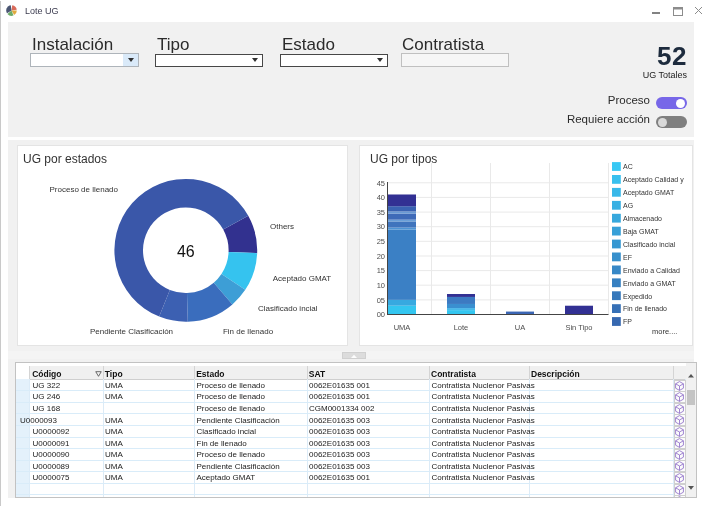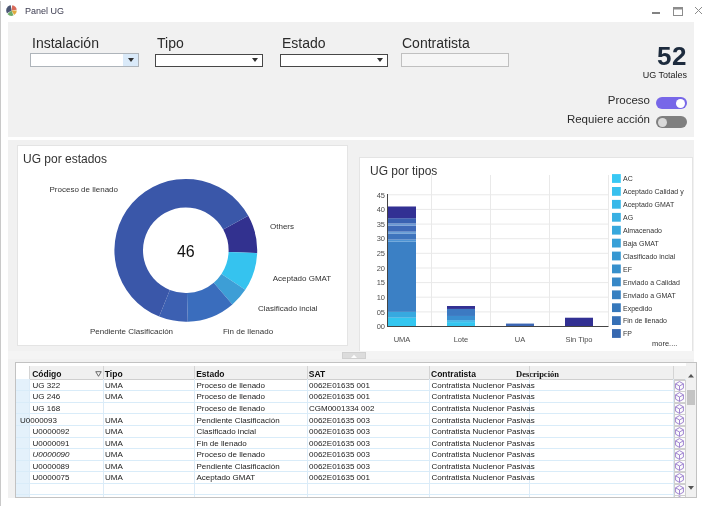--- a/index.html
+++ b/index.html
@@ -4,21 +4,21 @@
 <style>
   html,body{margin:0;padding:0;}
   body{width:709px;height:506px;font-family:"Liberation Sans",sans-serif;background:#fff;overflow:hidden;}
   .win{position:absolute;left:0;top:0;width:709px;height:506px;background:#fff;border:1px solid #fff;box-sizing:border-box;}
   .abs{position:absolute;}
   
   .tbar{left:0;top:0;width:707px;height:21px;background:#fff;}
   .ttext{left:24px;top:5px;font-size:9px;color:#3c3c50;}
   
   .fpanel{left:7px;top:21px;width:686px;height:115px;background:#f1f1f1;}
-  .flabel{font-size:14px;color:#2b2b2b;top:13px;}
+  .flabel{font-size:17px;color:#2b2b2b;top:13px;}
   .combo{top:31.5px;width:106px;height:11px;background:#fff;border:1px solid #474747;}
   .carr{position:absolute;right:4px;top:3px;width:0;height:0;border-left:3.5px solid transparent;border-right:3.5px solid transparent;border-top:4px solid #303030;}
   .tgl{width:31px;height:12px;border-radius:6.5px;}
   .knob{position:absolute;top:1.5px;width:9px;height:9px;border-radius:50%;}
   .tlab{font-size:11.5px;color:#2b2b2b;}
   
   .chbg{left:7px;top:139px;width:686px;height:215px;background:#f1f1f1;}
   .card{background:#fff;border:1px solid #e4e4e4;box-sizing:border-box;}
   .ctitle{font-size:12px;color:#333;}
   
@@ -34,21 +34,21 @@
 <div class="win">
   <div class="abs" style="left:-1px;top:0;width:1px;height:506px;background:#c9c9c9;"></div>
 
   <div class="abs tbar"></div>
   <svg class="abs" style="left:5px;top:4px" width="11" height="11" viewBox="0 0 11 11">
       <path d="M5.5,5.5 L6.24,0.25 A5.3,5.3 0 0 1 10.75,4.76 Z" fill="#d96a5a"></path>
       <path d="M5.5,5.5 L10.80,5.50 A5.3,5.3 0 0 1 8.15,10.09 Z" fill="#e0a93e"></path>
       <path d="M5.5,5.5 L7.49,10.41 A5.3,5.3 0 0 1 1.44,8.91 Z" fill="#6cab68"></path>
       <path d="M5.5,5.5 L1.01,8.31 A5.3,5.3 0 0 1 4.76,0.25 Z" fill="#4a5572"></path>
     </svg>
-  <div class="abs ttext">Panel UG</div>
+  <div class="abs ttext">Lote UG</div>
   <div class="abs" style="left:651px;top:11px;width:8px;height:1.5px;background:#828282;"></div>
   <svg class="abs" style="left:672px;top:6px" width="10" height="9" viewBox="0 0 10 9">
       <rect x="0.5" y="0.5" width="9" height="8" fill="none" stroke="#8c8c8c"></rect>
       <rect x="0.5" y="0.5" width="9" height="2" fill="#8c8c8c"></rect>
     </svg>
   <svg class="abs" style="left:693px;top:5px" width="9" height="9" viewBox="0 0 9 9">
       <path d="M1,1 L8,8 M8,1 L1,8" stroke="#8c8c8c" stroke-width="1"></path>
     </svg>
 
   <div class="abs fpanel">
@@ -96,21 +96,21 @@
         <text x="100" y="45.5" text-anchor="end">Proceso de llenado</text>
         <text x="252" y="82.5">Others</text>
         <text x="254.7" y="134.5">Aceptado GMAT</text>
         <text x="240" y="164.5">Clasificado incial</text>
         <text x="204.9" y="187.5">Fin de llenado</text>
         <text x="71.9" y="187.5">Pendiente Clasificación</text>
       </g>
     </svg>
   </div>
 
-  <div class="abs card" style="left:358px;top:156px;width:334px;height:201px;">
+  <div class="abs card" style="left:358px;top:144px;width:334px;height:201px;">
     <div class="abs ctitle" style="left:10px;top:6px;">UG por tipos</div>
     <svg class="abs" style="left:0;top:0;" width="332" height="199" viewBox="0 0 332 199">
       <g stroke="#e9e9e9" stroke-width="1">
         <line x1="71.5" y1="17" x2="71.5" y2="168.5"></line>
         <line x1="130.5" y1="17" x2="130.5" y2="168.5"></line>
         <line x1="189.5" y1="17" x2="189.5" y2="168.5"></line>
         <line x1="248.5" y1="17" x2="248.5" y2="168.5"></line>
         <line x1="27" y1="153.9" x2="248.5" y2="153.9"></line>
         <line x1="27" y1="139.2" x2="248.5" y2="139.2"></line>
         <line x1="27" y1="124.6" x2="248.5" y2="124.6"></line>
@@ -199,21 +199,21 @@
   <div class="abs" style="left:7px;top:358px;width:686px;height:139px;background:#f1f1f1;"></div>
 
   <div class="abs tbl">
     <div class="abs" style="left:0;top:2.5px;width:680px;height:13.5px;background:#f0f0f0;border-bottom:1px solid #cfcfcf;"></div>
     <div class="abs" style="left:0;top:2.5px;width:13px;height:13.5px;background:#fff;border-right:1px solid #d4d4d4;"></div>
     <div class="abs th" style="left:16.2px;top:6px;">Código</div>
     <div class="abs th" style="left:88.8px;top:6px;">Tipo</div>
     <div class="abs th" style="left:180.2px;top:6px;">Estado</div>
     <div class="abs th" style="left:292.8px;top:6px;">SAT</div>
     <div class="abs th" style="left:415px;top:6px;">Contratista</div>
-    <div class="abs th" style="left:500px;top:6px;font-family:Liberation Serif, serif;">Descripción</div>
+    <div class="abs th" style="left:515px;top:6px;">Descripción</div>
     <svg class="abs" style="left:79px;top:7.5px;" width="7" height="6" viewBox="0 0 8 7">
         <path d="M0.8,0.8 L7.2,0.8 L4,6.2 Z" fill="none" stroke="#444" stroke-width="0.9"></path>
       </svg>
     <div class="abs" style="left:86.5px;top:2.5px;width:1px;height:13.5px;background:#d4d4d4;"></div>
     <div class="abs" style="left:178px;top:2.5px;width:1px;height:13.5px;background:#d4d4d4;"></div>
     <div class="abs" style="left:291px;top:2.5px;width:1px;height:13.5px;background:#d4d4d4;"></div>
     <div class="abs" style="left:413px;top:2.5px;width:1px;height:13.5px;background:#d4d4d4;"></div>
     <div class="abs" style="left:513px;top:2.5px;width:1px;height:13.5px;background:#d4d4d4;"></div>
     <div class="abs" style="left:656.5px;top:2.5px;width:1px;height:13.5px;background:#d4d4d4;"></div>
     <div class="abs" style="left:0;top:15.7px;width:13px;height:118.3px;background:#e4f1fb;"></div>
@@ -284,21 +284,21 @@
     <div class="abs td" style="left:89px;top:75.70px;">UMA</div>
     <div class="abs td" style="left:180.5px;top:75.70px;">Fin de llenado</div>
     <div class="abs td" style="left:293px;top:75.70px;">0062E01635 003</div>
     <div class="abs td" style="left:415.5px;top:75.70px;">Contratista Nuclenor Pasivas</div>
     <div class="abs" style="left:657.5px;top:74.30px;width:10px;height:10px;border:1px solid #cfcfcf;background:#fcfcfc;"></div>
     <svg class="abs" style="left:659px;top:75.3px;" width="9" height="10" viewBox="0 0 9 10">
         <path d="M4.5,0.6 L8.4,2.8 L8.4,7.2 L4.5,9.4 L0.6,7.2 L0.6,2.8 Z" fill="none" stroke="#9577cc" stroke-width="0.9"></path>
         <path d="M0.6,2.8 L4.5,5 L8.4,2.8 M4.5,5 L4.5,9.4" fill="none" stroke="#9577cc" stroke-width="0.9"></path>
       </svg>
     <div class="abs" style="left:0;top:96.62px;width:669px;height:1px;background:#d9ecf9;"></div>
-    <div class="abs td" style="left:16.6px;top:87.26px;font-style:italic;">U0000090</div>
+    <div class="abs td" style="left:16.6px;top:87.26px;">U0000090</div>
     <div class="abs td" style="left:89px;top:87.26px;">UMA</div>
     <div class="abs td" style="left:180.5px;top:87.26px;">Proceso de llenado</div>
     <div class="abs td" style="left:293px;top:87.26px;">0062E01635 003</div>
     <div class="abs td" style="left:415.5px;top:87.26px;">Contratista Nuclenor Pasivas</div>
     <div class="abs" style="left:657.5px;top:85.86px;width:10px;height:10px;border:1px solid #cfcfcf;background:#fcfcfc;"></div>
     <svg class="abs" style="left:659px;top:86.9px;" width="9" height="10" viewBox="0 0 9 10">
         <path d="M4.5,0.6 L8.4,2.8 L8.4,7.2 L4.5,9.4 L0.6,7.2 L0.6,2.8 Z" fill="none" stroke="#9577cc" stroke-width="0.9"></path>
         <path d="M0.6,2.8 L4.5,5 L8.4,2.8 M4.5,5 L4.5,9.4" fill="none" stroke="#9577cc" stroke-width="0.9"></path>
       </svg>
     <div class="abs" style="left:0;top:108.18px;width:669px;height:1px;background:#d9ecf9;"></div>

